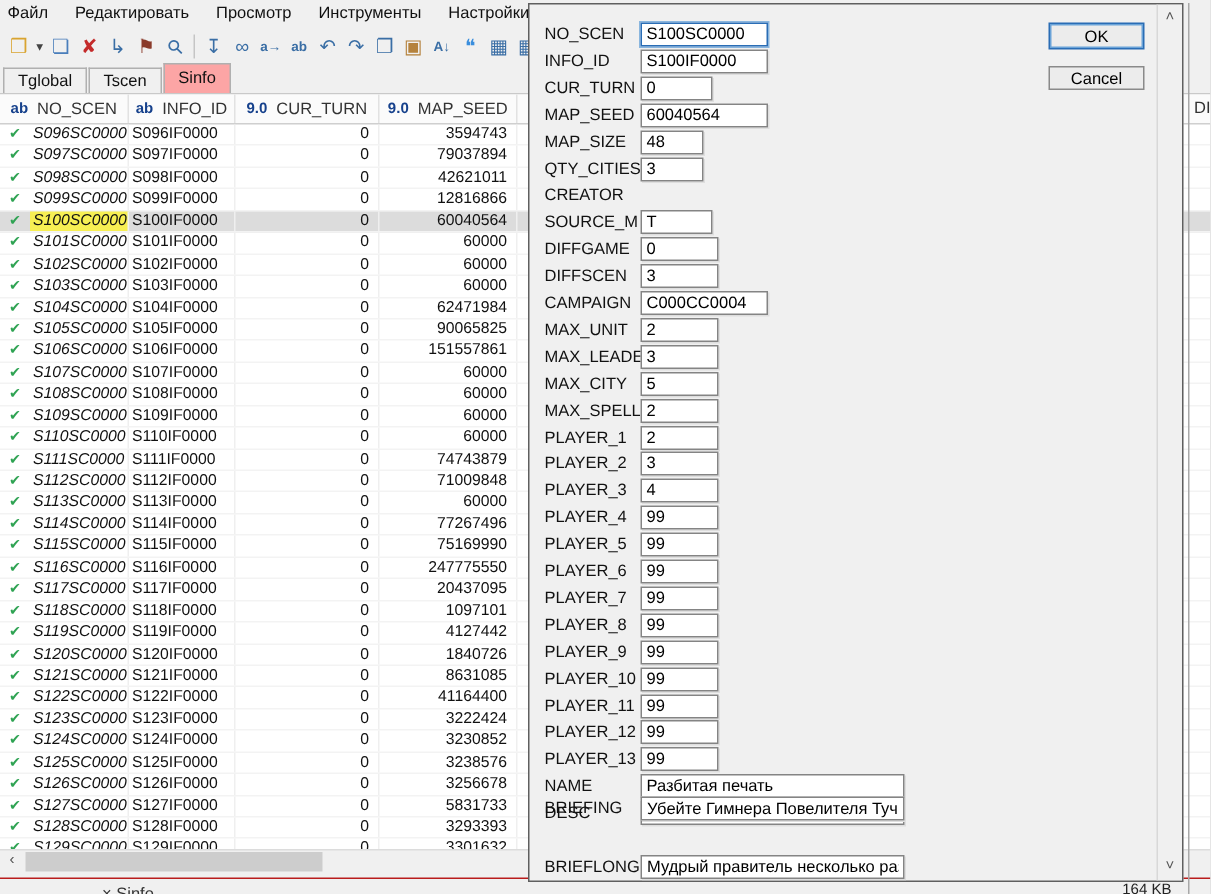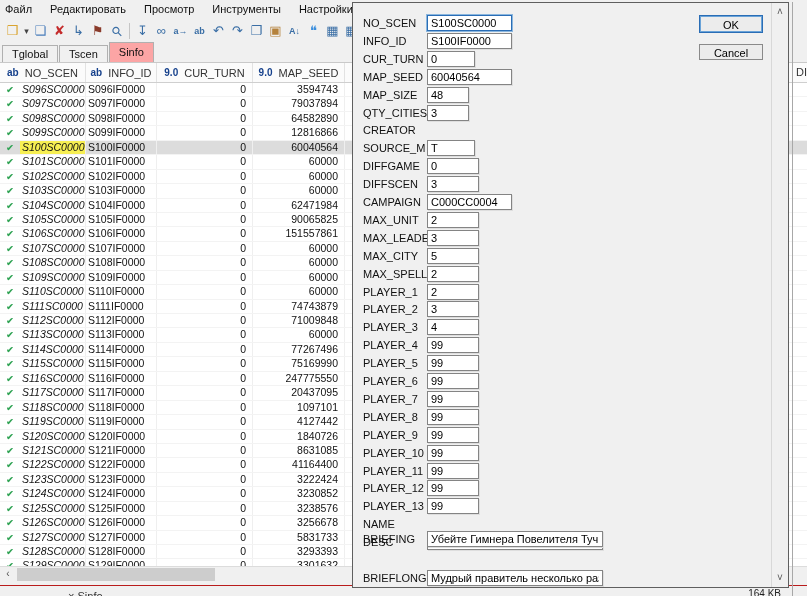--- a/index.html
+++ b/index.html
@@ -139,21 +139,21 @@
           <span class="cell c1">S097SC0000</span>
           <span class="cell c2">S097IF0000</span>
           <span class="cell c3">0</span>
           <span class="cell c4">79037894</span>
         </div>
         <div class="grid-row">
           <span class="cell c0">✔</span>
           <span class="cell c1">S098SC0000</span>
           <span class="cell c2">S098IF0000</span>
           <span class="cell c3">0</span>
-          <span class="cell c4">64582890</span>
+          <span class="cell c4">42621011</span>
         </div>
         <div class="grid-row">
           <span class="cell c0">✔</span>
           <span class="cell c1">S099SC0000</span>
           <span class="cell c2">S099IF0000</span>
           <span class="cell c3">0</span>
           <span class="cell c4">12816866</span>
         </div>
         <div class="grid-row sel">
           <span class="cell c0">✔</span>
@@ -487,20 +487,21 @@
         <div class="frow" style="top: 477.4px;">
           <span class="flabel">PLAYER_12</span>
           <input class="fin" type="text" value="99" style="width: 44px;">
         </div>
         <div class="frow" style="top: 495.3px;">
           <span class="flabel">PLAYER_13</span>
           <input class="fin" type="text" value="99" style="width: 44px;">
         </div>
         <div class="frow" style="top: 513.2px;">
           <span class="flabel">NAME</span>
+          <input class="fin" type="text" value="Разбитая печать" style="width: 168px;">
         </div>
         <div class="frow" style="top: 531.1px;">
           <span class="flabel">DESC</span>
           <input class="fin" type="text" value="Гимнер Повелитель Туч должен был о" style="width: 168px;">
         </div>
         <div class="frow" style="top: 528px;">
           <span class="flabel">BRIEFING</span>
           <input class="fin" type="text" value="Убейте Гимнера Повелителя Туч, пок" style="width: 168px;">
         </div>
         <div class="frow" style="top: 566.9px;">

